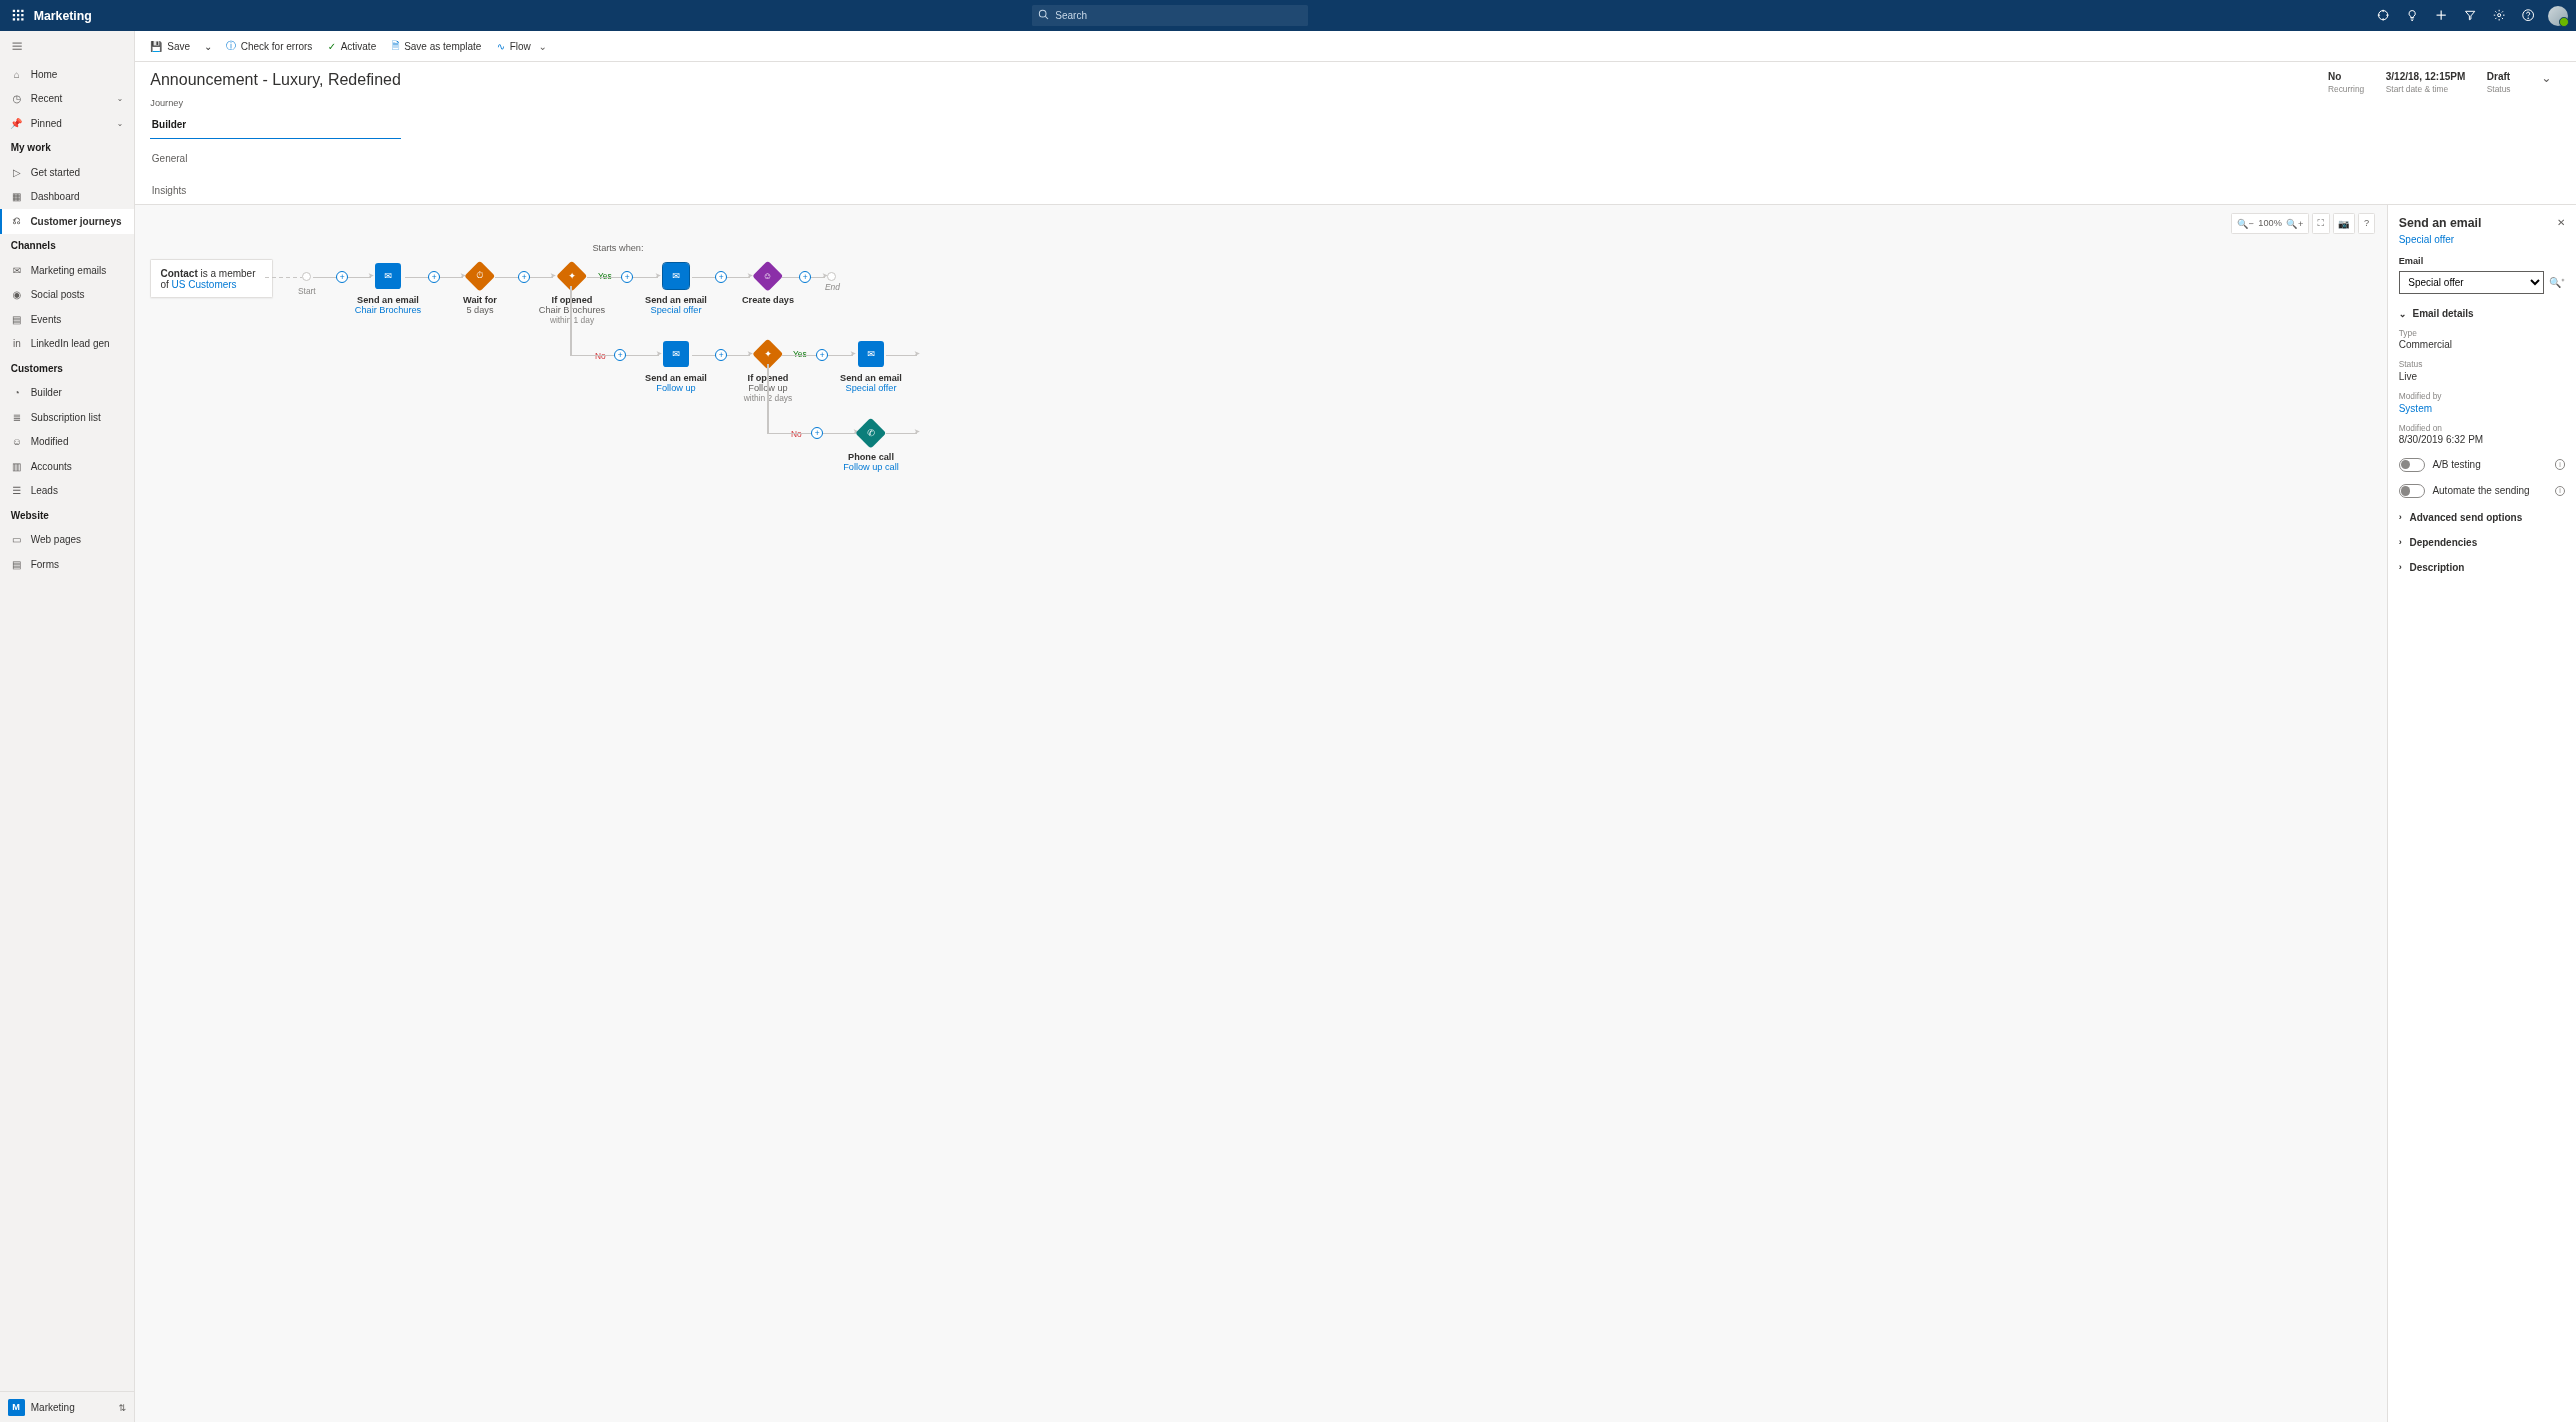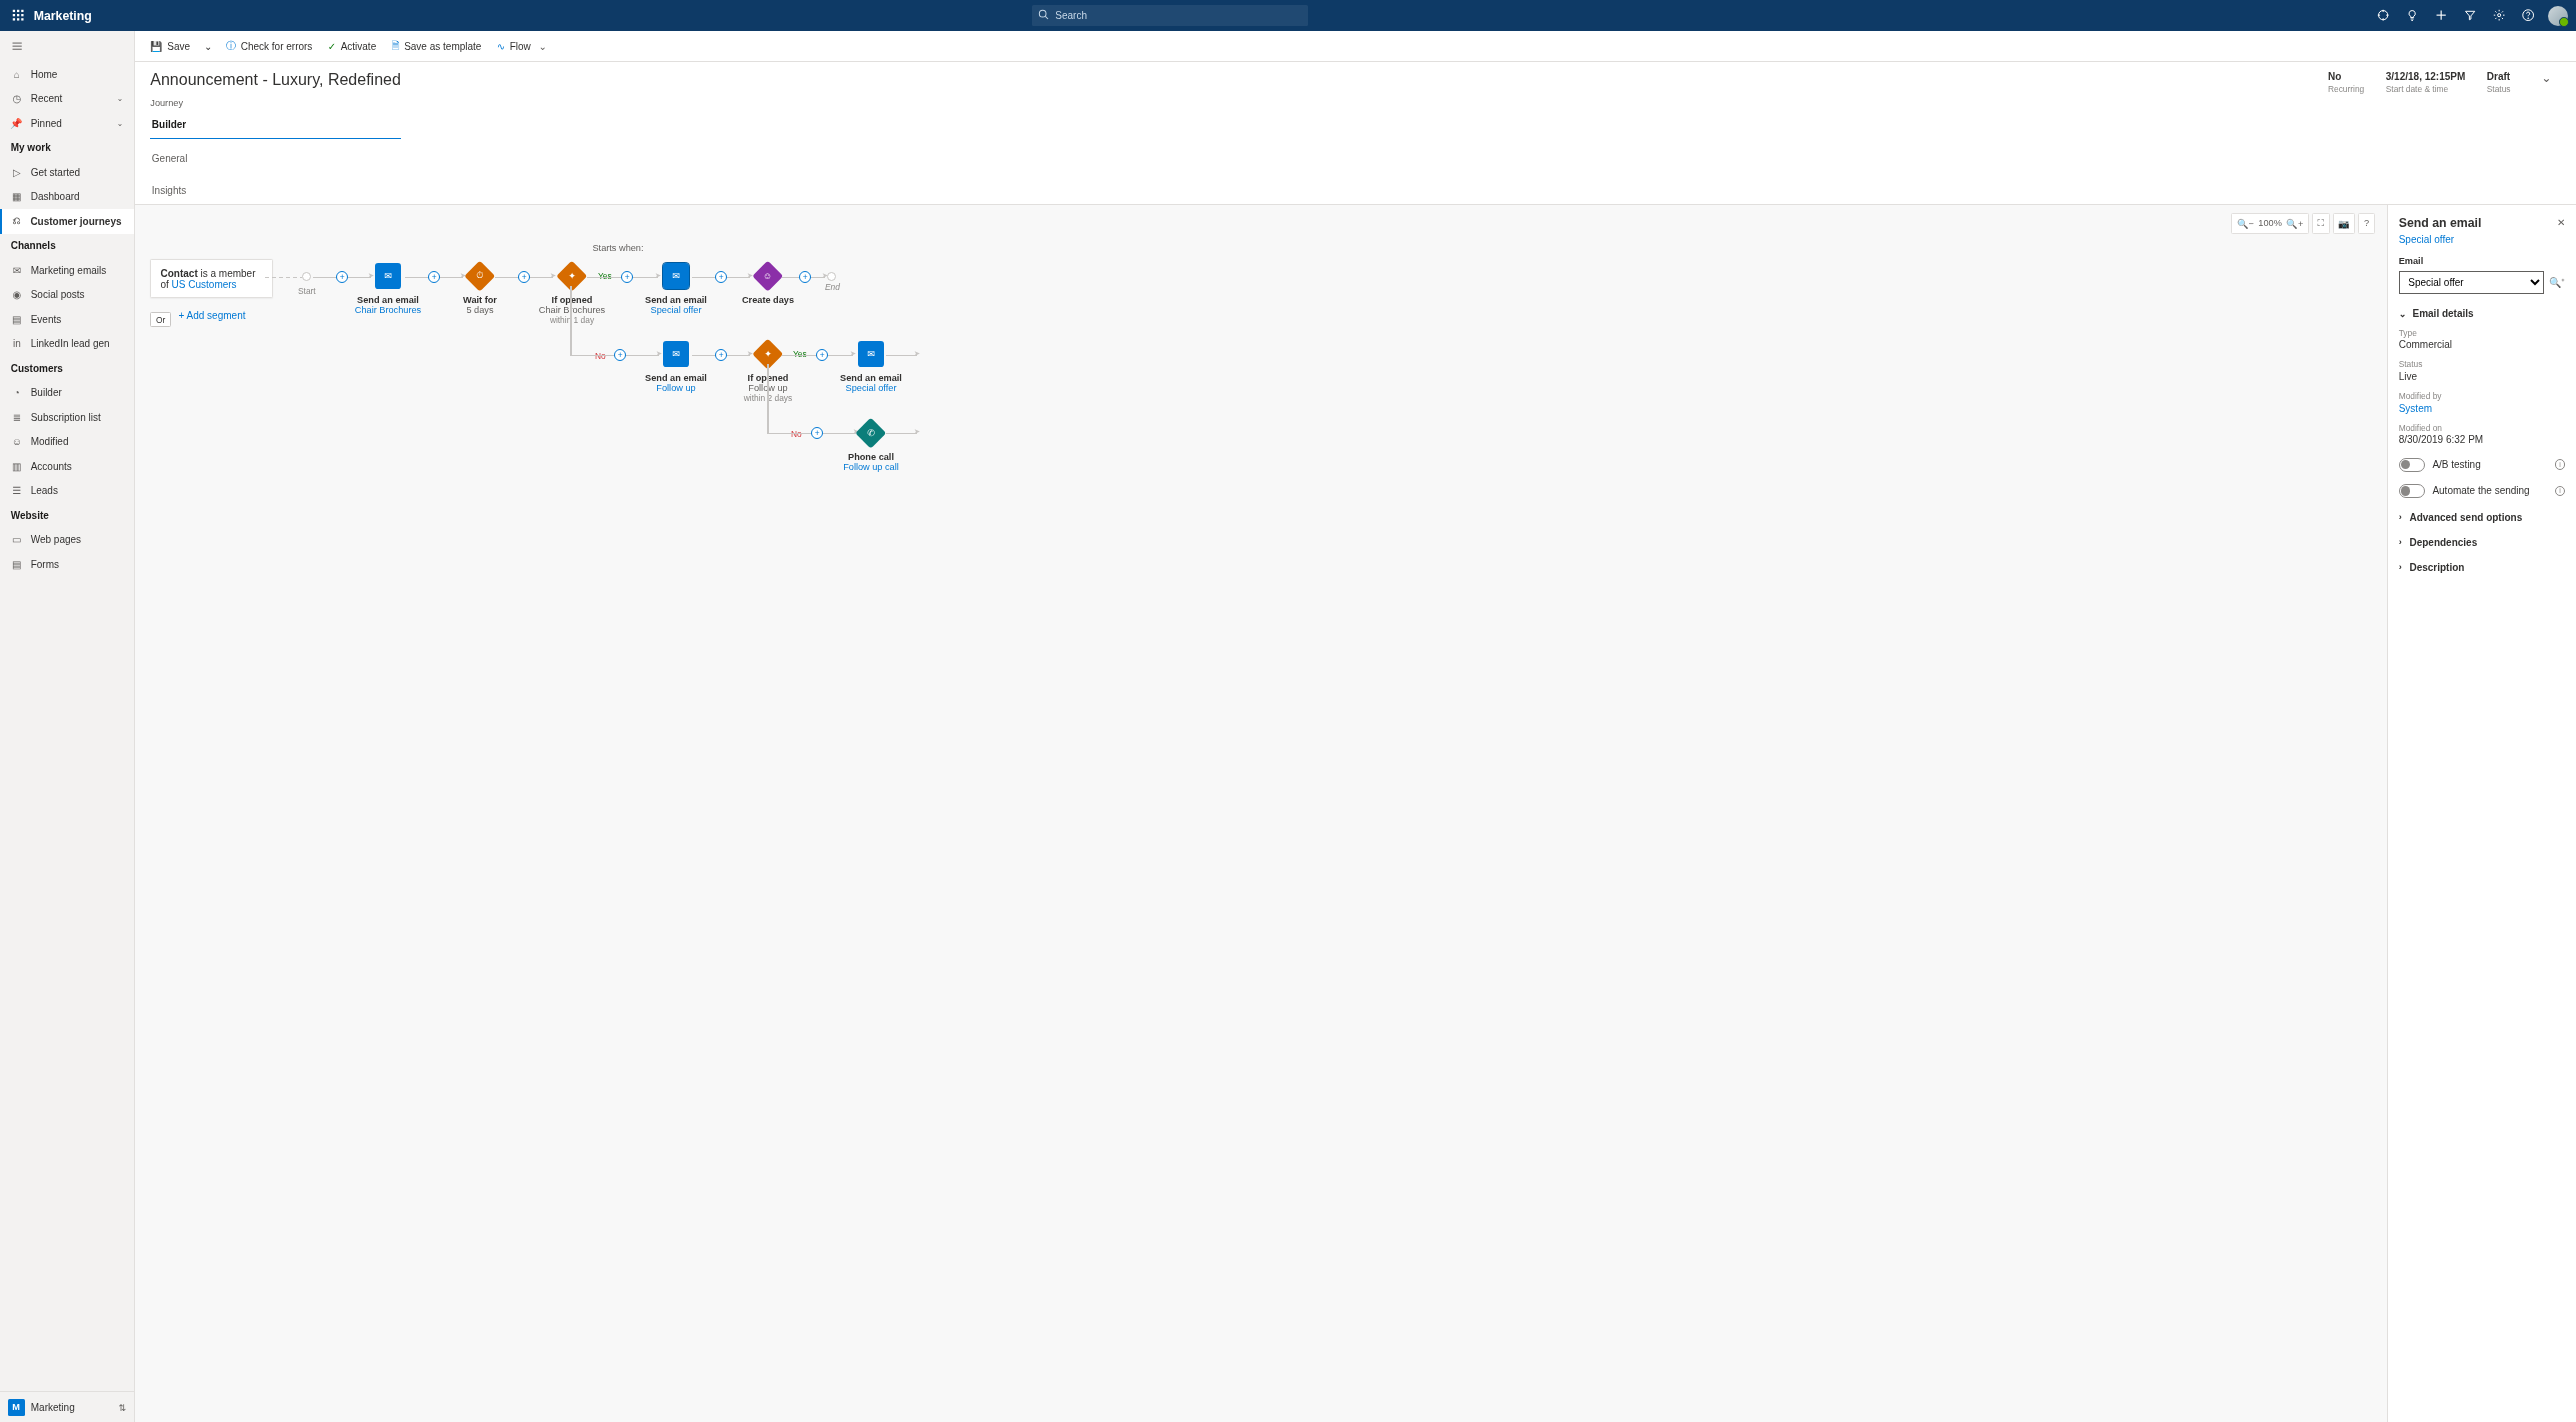--- a/index.html
+++ b/index.html
@@ -363,24 +363,20 @@
           <div class="ctool">⛶</div>
           <div class="ctool">📷</div>
           <div class="ctool">?</div>
         </div>
 
         <div class="flow">
           <div class="starts-label">Starts when:</div>
           <div class="segment-box">
             <b>Contact</b><span> is a member of </span><a href="#">US Customers</a>
           </div>
-          <div style="margin-top:6.1px; display:flex; align-items:center;">
-            <span class="or-chip">Or</span>
-            <span class="add-seg">+ Add segment</span>
-          </div>
 
           <div class="edge edge-dash edge-noarrow" style="left:130px; top:72px; width:37px;"></div>
           <div class="term" style="left:167px; top:67px;"></div>
           <div class="term-lbl" style="left:163px; top:81px;">Start</div>
 
           <div class="edge" style="left:178px; top:72px; width:58px;">
               <span class="plus" style="left:23px">+</span>
             </div>
 
           <div class="node" style="position:absolute; left:207px; top:58px;">

